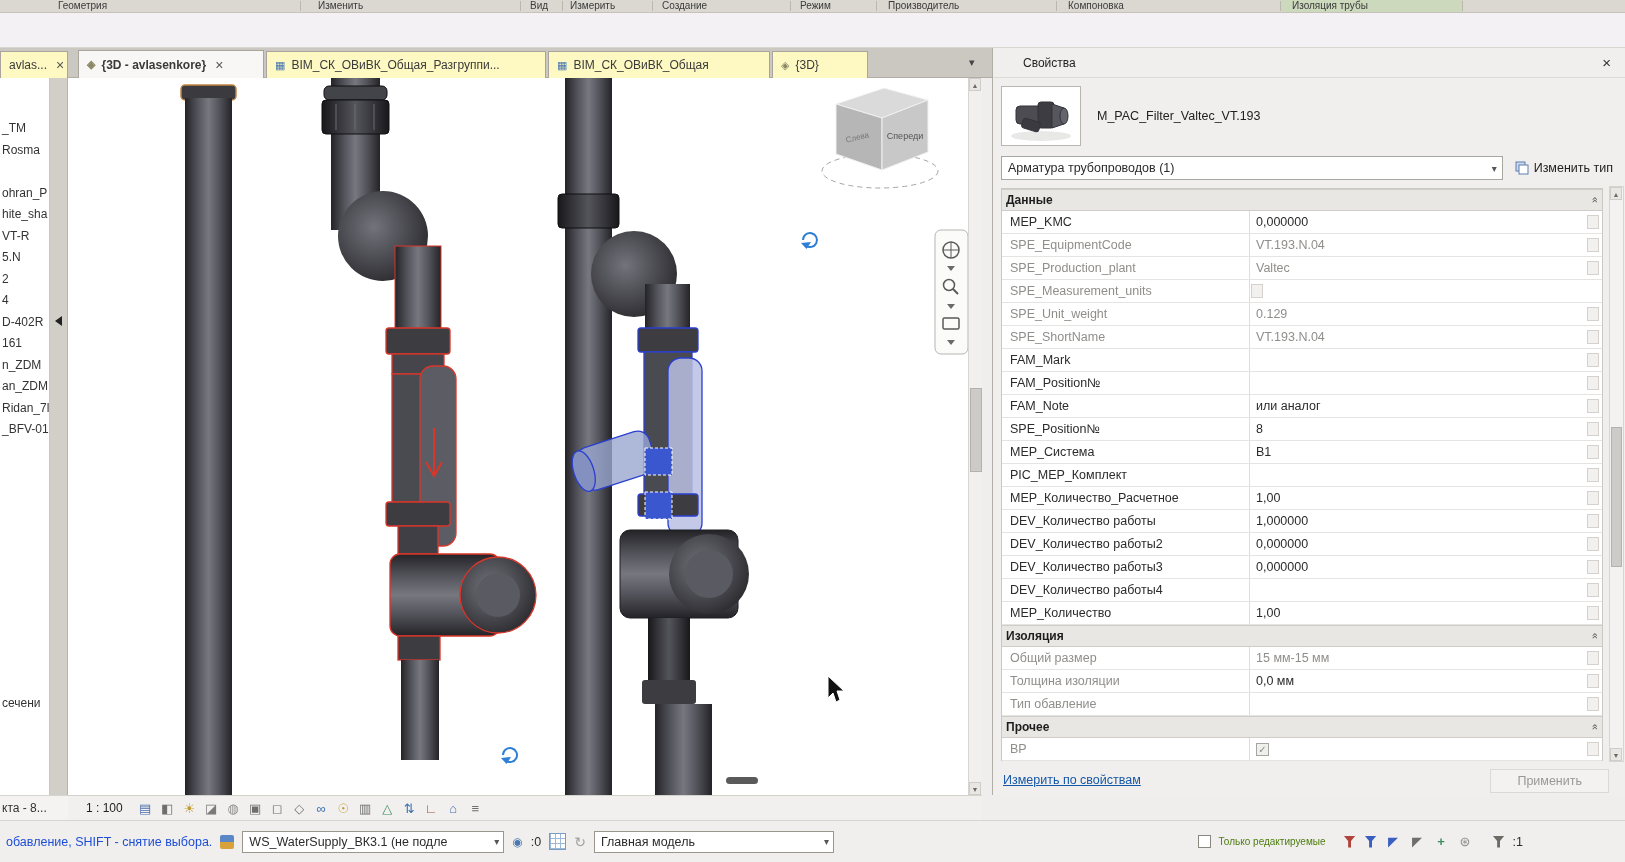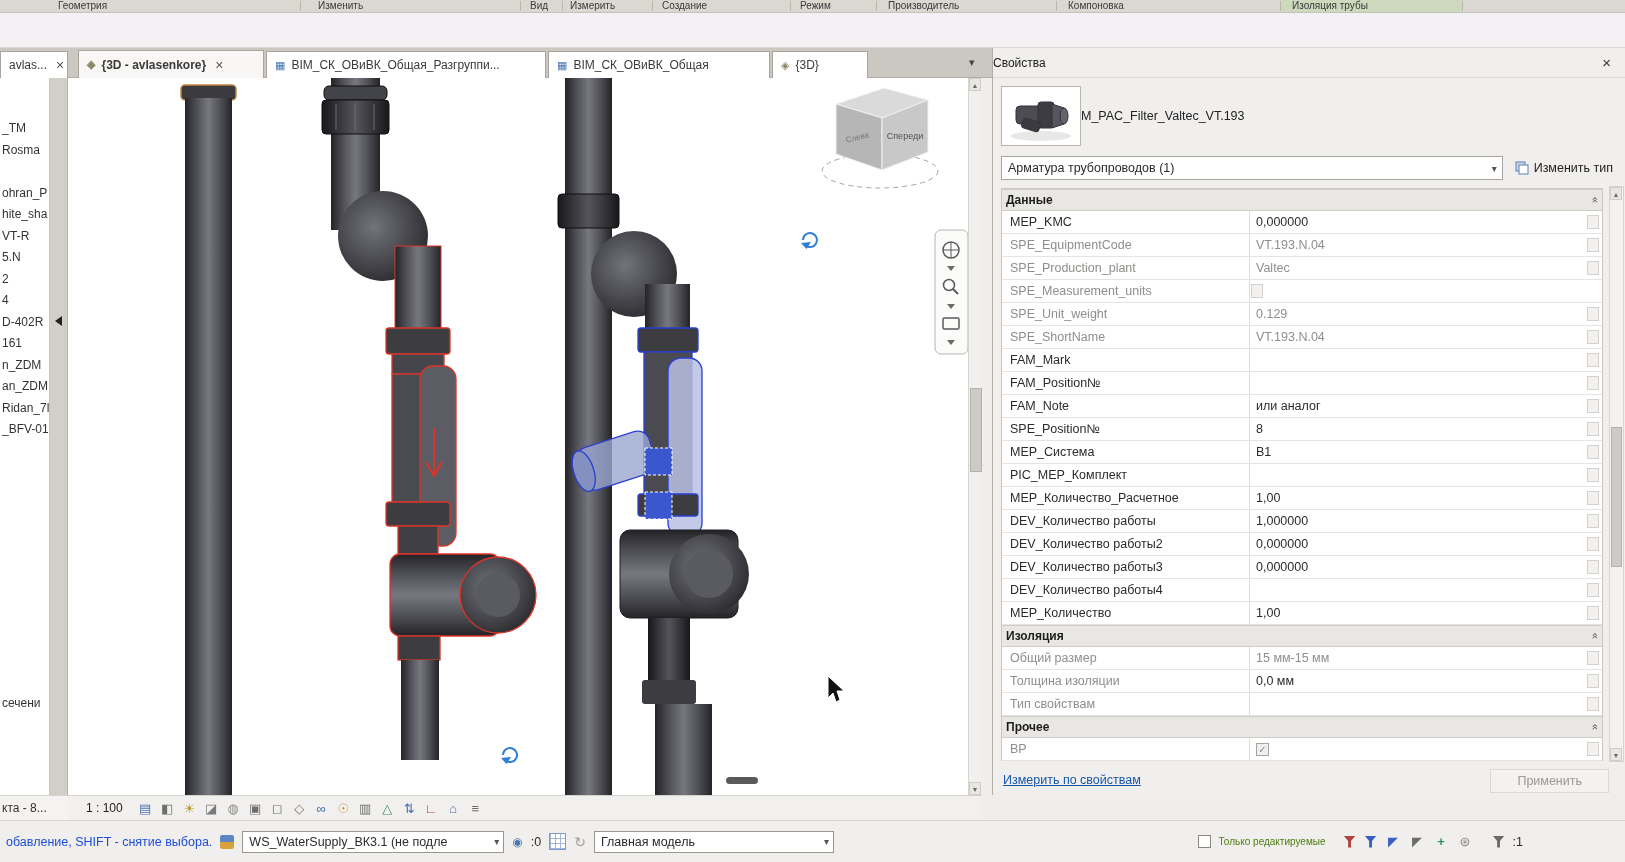--- a/index.html
+++ b/index.html
@@ -6,21 +6,21 @@
 html,body{width:1625px;height:862px}
 body{font-family:"Liberation Sans",sans-serif;font-size:12px;color:#2b2b2b;background:#efeeec;position:relative;overflow:hidden}
 
 #ribbon-labels{position:absolute;left:0;top:0;width:1625px;height:13px;background:#dbd8d2;border-bottom:1px solid #c6c2bb}
 #green-zone{position:absolute;left:1281px;top:0;width:182px;height:12px;background:#cdd9bd}
 .rlabel{position:absolute;top:0;font-size:10px;line-height:12px;color:#3a3a3a;white-space:nowrap}
 .rsep{position:absolute;top:1px;width:1px;height:10px;background:#bcb8b0}
 #ribbon-area{position:absolute;left:0;top:13px;width:1625px;height:35px;background:#f3f1f4;border-bottom:1px solid #d9d6d0}
 
 #tabs-row{position:absolute;left:0;top:48px;width:992px;height:30px;background:#cbc8c2;border-bottom:1px solid #b2aea7}
-.vtab{position:absolute;top:3px;height:27px;display:flex;align-items:center;gap:6px;padding:0 8px;background:#ffffff;border:1px solid #a9a59e;border-bottom:none;font-size:12px;color:#3a3a3a;white-space:nowrap;overflow:hidden}
+.vtab{position:absolute;top:3px;height:27px;display:flex;align-items:center;gap:6px;padding:0 8px;background:#fef9c3;border:1px solid #a9a59e;border-bottom:none;font-size:12px;color:#3a3a3a;white-space:nowrap;overflow:hidden}
 .vtab.active{background:#f8f7f5;font-weight:bold;height:28px;top:2px;z-index:2}
 .tab-close{font-size:14px;color:#555;margin-left:3px;font-weight:normal}
 .tab-ic{font-size:11px}
 .tab-ic.sched{color:#4a78b0}
 .tab-ic.cube{color:#8b8663}
 #tab-chevron{position:absolute;left:969px;top:8px;font-size:11px;color:#444}
 
 #sidebar{position:absolute;left:0;top:78px;width:50px;height:717px;background:#fff;border-right:1px solid #c9c5bf;overflow:hidden}
 #sb-items{padding-top:40px}
 .sb-item{height:21.5px;line-height:21.5px;padding-left:2px;font-size:12px;color:#333;white-space:nowrap}
@@ -34,23 +34,23 @@
 #vscroll .sarrow.down{position:absolute;bottom:0}
 #vthumb{position:absolute;left:1px;top:310px;width:12px;height:84px;background:#cdcbc7;border:1px solid #b5b2ad}
 
 #bottomleft{position:absolute;left:0;top:795px;width:68px;height:25px;background:#f4f3f1;border-top:1px solid #d8d5d0;font-size:12px;padding:5px 0 0 2px;color:#333;white-space:nowrap}
 #viewbar{position:absolute;left:68px;top:795px;width:914px;height:25px;background:#f1f0ee;border-top:1px solid #d5d2cc;display:flex;align-items:center;padding-left:18px}
 #scale-label{font-size:12px;margin-right:14px;color:#222}
 #vb-icons{display:flex;align-items:center;gap:5px}
 .vb-ic{width:17px;height:17px;display:inline-flex;align-items:center;justify-content:center;font-size:13px}
 
 #props{position:absolute;left:992px;top:48px;width:633px;height:747px;background:#f0efed;border-left:1px solid #b2aea7}
-#props-header{height:30px;display:flex;align-items:center;font-size:12px;color:#222;border-bottom:1px solid #dedbd6}
+#props-header{height:30px;display:flex;align-items:center;padding-left:30px;font-size:12px;color:#222;border-bottom:1px solid #dedbd6}
 #props-close{position:absolute;right:14px;top:7px;font-size:15px;color:#333;line-height:15px}
-#type-block{margin:8px 8px 0 8px;display:flex;gap:0;align-items:center}
+#type-block{margin:8px 8px 0 8px;display:flex;gap:16px;align-items:center}
 #type-preview{width:80px;height:60px;background:#fff;border:1px solid #b9b6b0;display:flex;align-items:center;justify-content:center}
 #type-name{font-size:12.5px;color:#222}
 #selector-row{margin:10px 8px 0 8px;display:flex;gap:8px;height:24px;align-items:center}
 #category-combo{flex:1;background:#fff;border:1px solid #a9a5a0;height:24px;display:flex;align-items:center;padding:0 6px;font-size:12.5px;position:relative}
 #category-combo .chev{position:absolute;right:5px;color:#555;font-size:10px}
 #edit-type-btn{display:flex;gap:5px;align-items:center;padding:0 4px;font-size:12.5px;color:#222;white-space:nowrap}
 #prop-table{margin:8px 22px 0 8px;background:#fff;border:1px solid #ccc9c4;border-bottom:none}
 .sec-header{height:22px;background:#e9e7e3;border-top:1px solid #d0cdc8;border-bottom:1px solid #d0cdc8;display:flex;align-items:center;font-weight:bold;font-size:12px;padding-left:4px;position:relative;color:#1d1d1d}
 .sec-chev{position:absolute;right:5px;top:4px;transform:rotate(-90deg);color:#555;font-size:11px;font-weight:normal}
 .prow{display:grid;grid-template-columns:248px 1fr 16px;height:23px;border-bottom:1px solid #e6e4e1;align-items:center}
@@ -449,21 +449,21 @@
           <div class="pl gray">Общий размер</div>
           <div class="pv gray">15 мм-15 мм</div>
           <div class="assoc"></div>
         </div>
         <div class="prow">
           <div class="pl gray">Толщина изоляции</div>
           <div class="pv">0,0 мм</div>
           <div class="assoc"></div>
         </div>
         <div class="prow">
-          <div class="pl gray">Тип свойствам</div>
+          <div class="pl gray">Тип обавление</div>
           <div class="pv gray"></div>
           <div class="assoc"></div>
         </div>
         <div class="sec-header">
           <span>Прочее</span>
           <span class="sec-chev">»</span>
         </div>
         <div class="prow">
           <div class="pl gray">ВР</div>
           <div class="pv gray">

